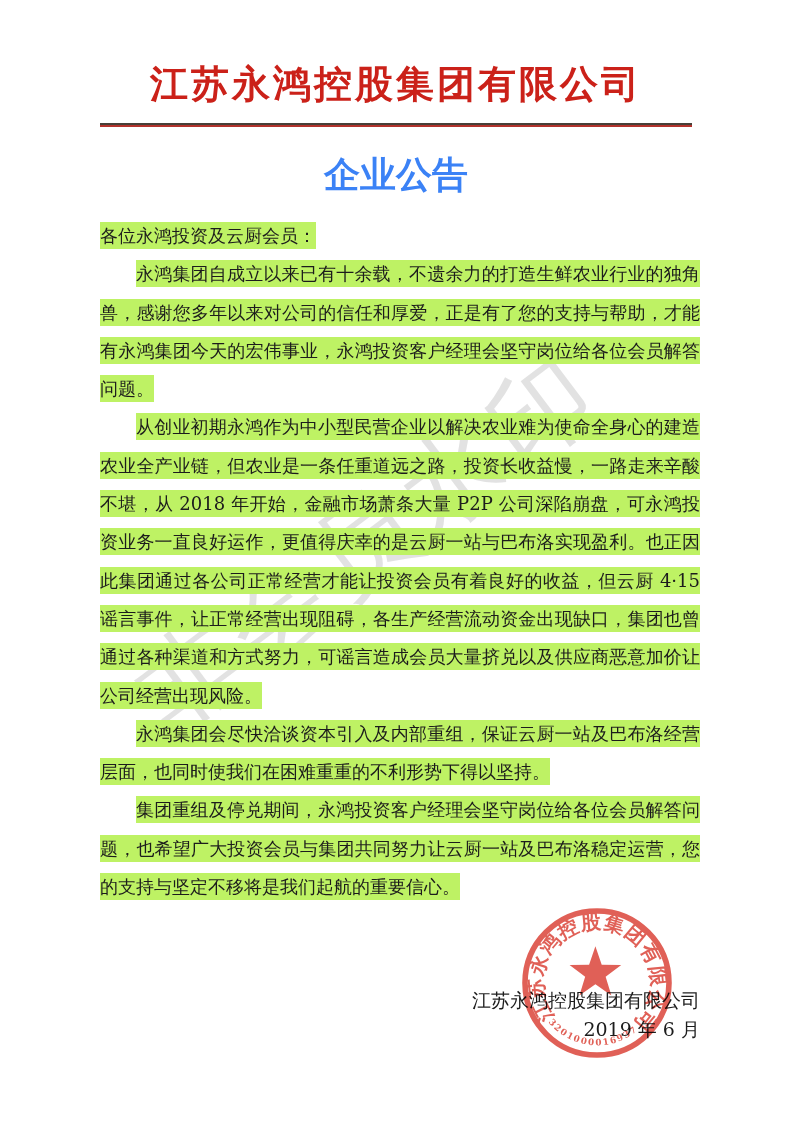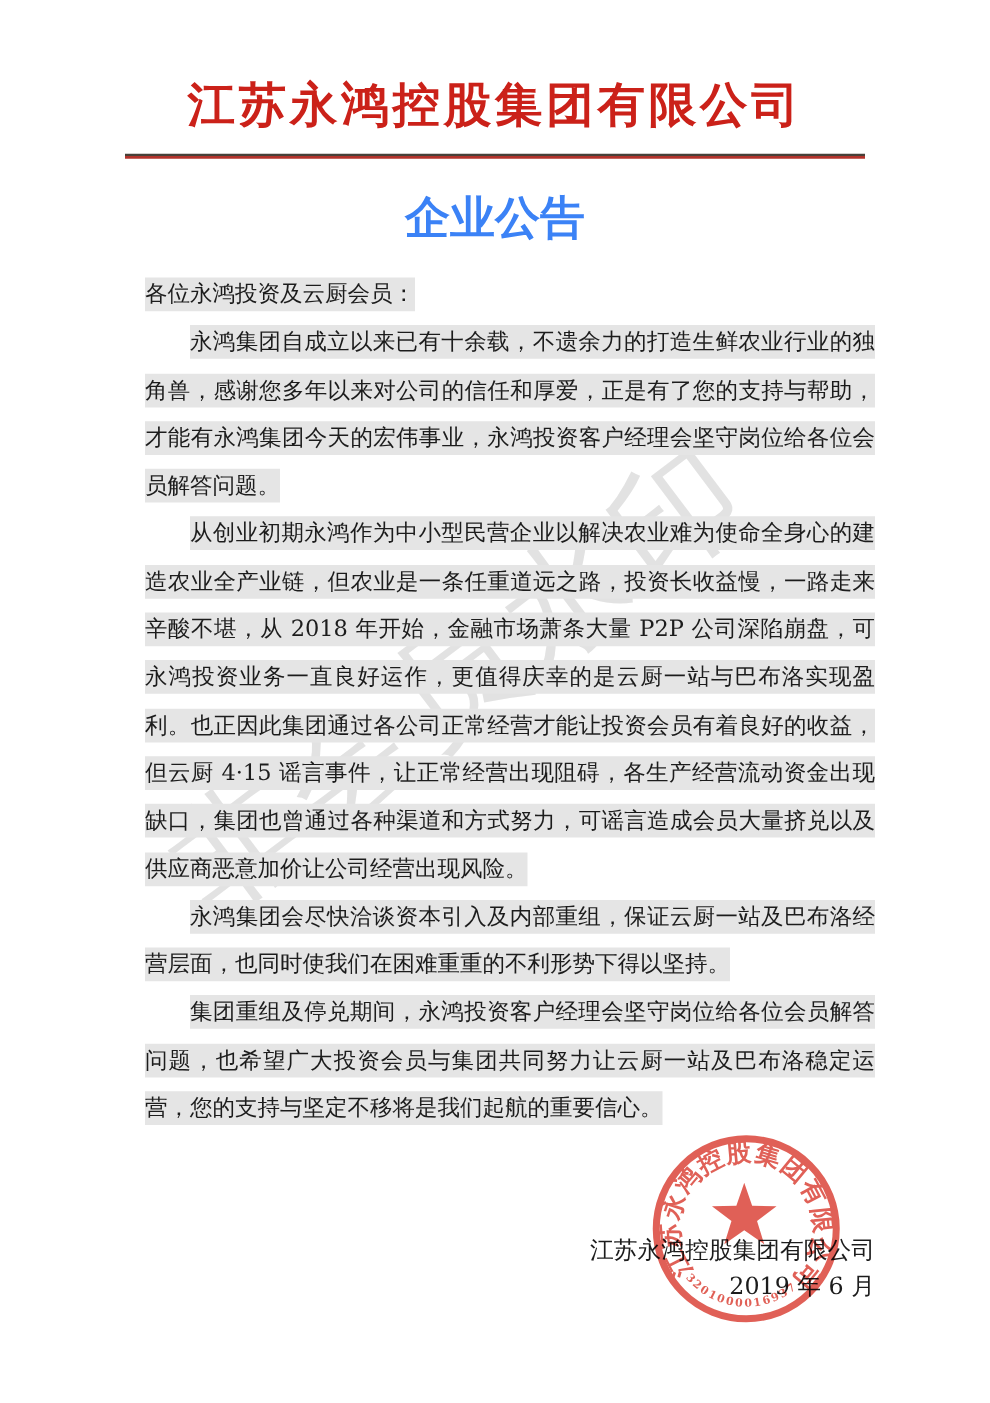--- a/index.html
+++ b/index.html
@@ -63,25 +63,24 @@
   .body-text{
     margin:20px 92px 0 100px;
     font-size:18px;
     line-height:38.3px;
     text-align:justify;
   }
   .body-text p{text-indent:2em;}
   .body-text p.salutation{text-indent:0;}
   
   .linebg{
-    background:#e5e5e5;
+    background:#bef264;
     box-decoration-break:clone;
     -webkit-box-decoration-break:clone;
     padding:3px 0;
-    margin-left:16px;
   }
   .signature{
     position:absolute;
     top:986px;right:92px;
     z-index:2;
     text-align:right;
     font-size:19px;
     line-height:29px;
   }
   .seal{

